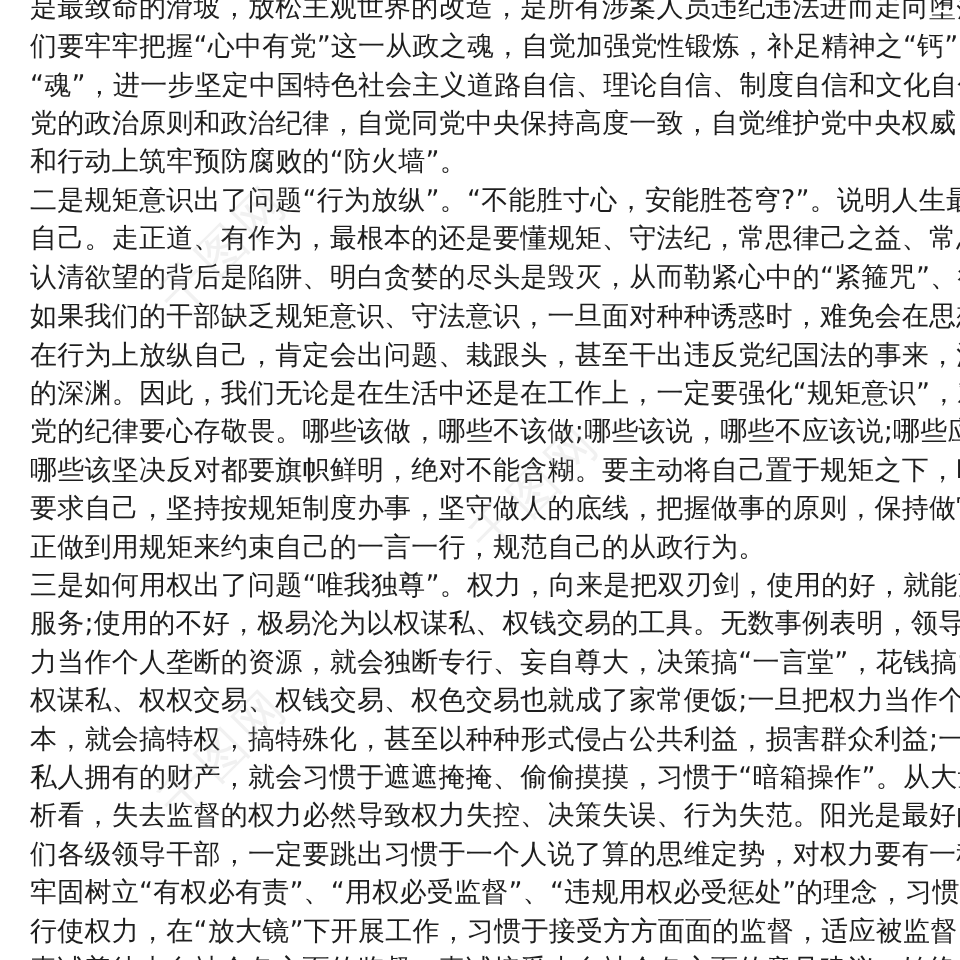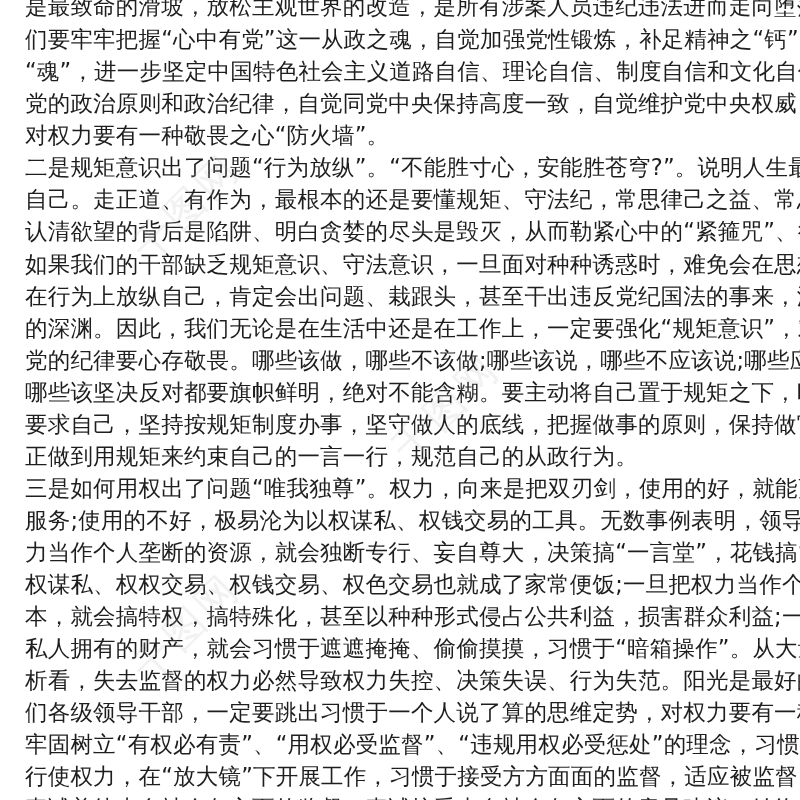--- a/index.html
+++ b/index.html
@@ -42,21 +42,21 @@
     }
   </style>
 </head>
 <body>
 
 <div class="page">
   <div class="line" style="top:6px">是最致命的滑坡，放松主观世界的改造，是所有涉案人员违纪违法进而走向堕落的根子。我</div>
   <div class="line" style="top:39px">们要牢牢把握“心中有党”这一从政之魂，自觉加强党性锻炼，补足精神之“钙”、筑牢思想之</div>
   <div class="line" style="top:71px">“魂”，进一步坚定中国特色社会主义道路自信、理论自信、制度自信和文化自信，时刻牢记</div>
   <div class="line" style="top:103px">党的政治原则和政治纪律，自觉同党中央保持高度一致，自觉维护党中央权威，努力在思想</div>
-  <div class="line" style="top:135px">对权力要有一种敬畏之心“防火墙”。</div>
+  <div class="line" style="top:135px">和行动上筑牢预防腐败的“防火墙”。</div>
   <div class="line" style="top:167px">二是规矩意识出了问题“行为放纵”。“不能胜寸心，安能胜苍穹?”。说明人生最大的敌人就是</div>
   <div class="line" style="top:199px">自己。走正道、有作为，最根本的还是要懂规矩、守法纪，常思律己之益、常思放纵之害，</div>
   <div class="line" style="top:231px">认清欲望的背后是陷阱、明白贪婪的尽头是毁灭，从而勒紧心中的“紧箍咒”、行为的“警戒线”。</div>
   <div class="line" style="top:264px">如果我们的干部缺乏规矩意识、守法意识，一旦面对种种诱惑时，难免会在思想上放松警惕，</div>
   <div class="line" style="top:296px">在行为上放纵自己，肯定会出问题、栽跟头，甚至干出违反党纪国法的事来，滑向腐化堕落</div>
   <div class="line" style="top:328px">的深渊。因此，我们无论是在生活中还是在工作上，一定要强化“规矩意识”，对国家法律、</div>
   <div class="line" style="top:360px">党的纪律要心存敬畏。哪些该做，哪些不该做;哪些该说，哪些不应该说;哪些应该大力提倡，</div>
   <div class="line" style="top:392px">哪些该坚决反对都要旗帜鲜明，绝对不能含糊。要主动将自己置于规矩之下，时时处处严格</div>
   <div class="line" style="top:424px">要求自己，坚持按规矩制度办事，坚守做人的底线，把握做事的原则，保持做官的气节，真</div>
   <div class="line" style="top:456px">正做到用规矩来约束自己的一言一行，规范自己的从政行为。</div>

